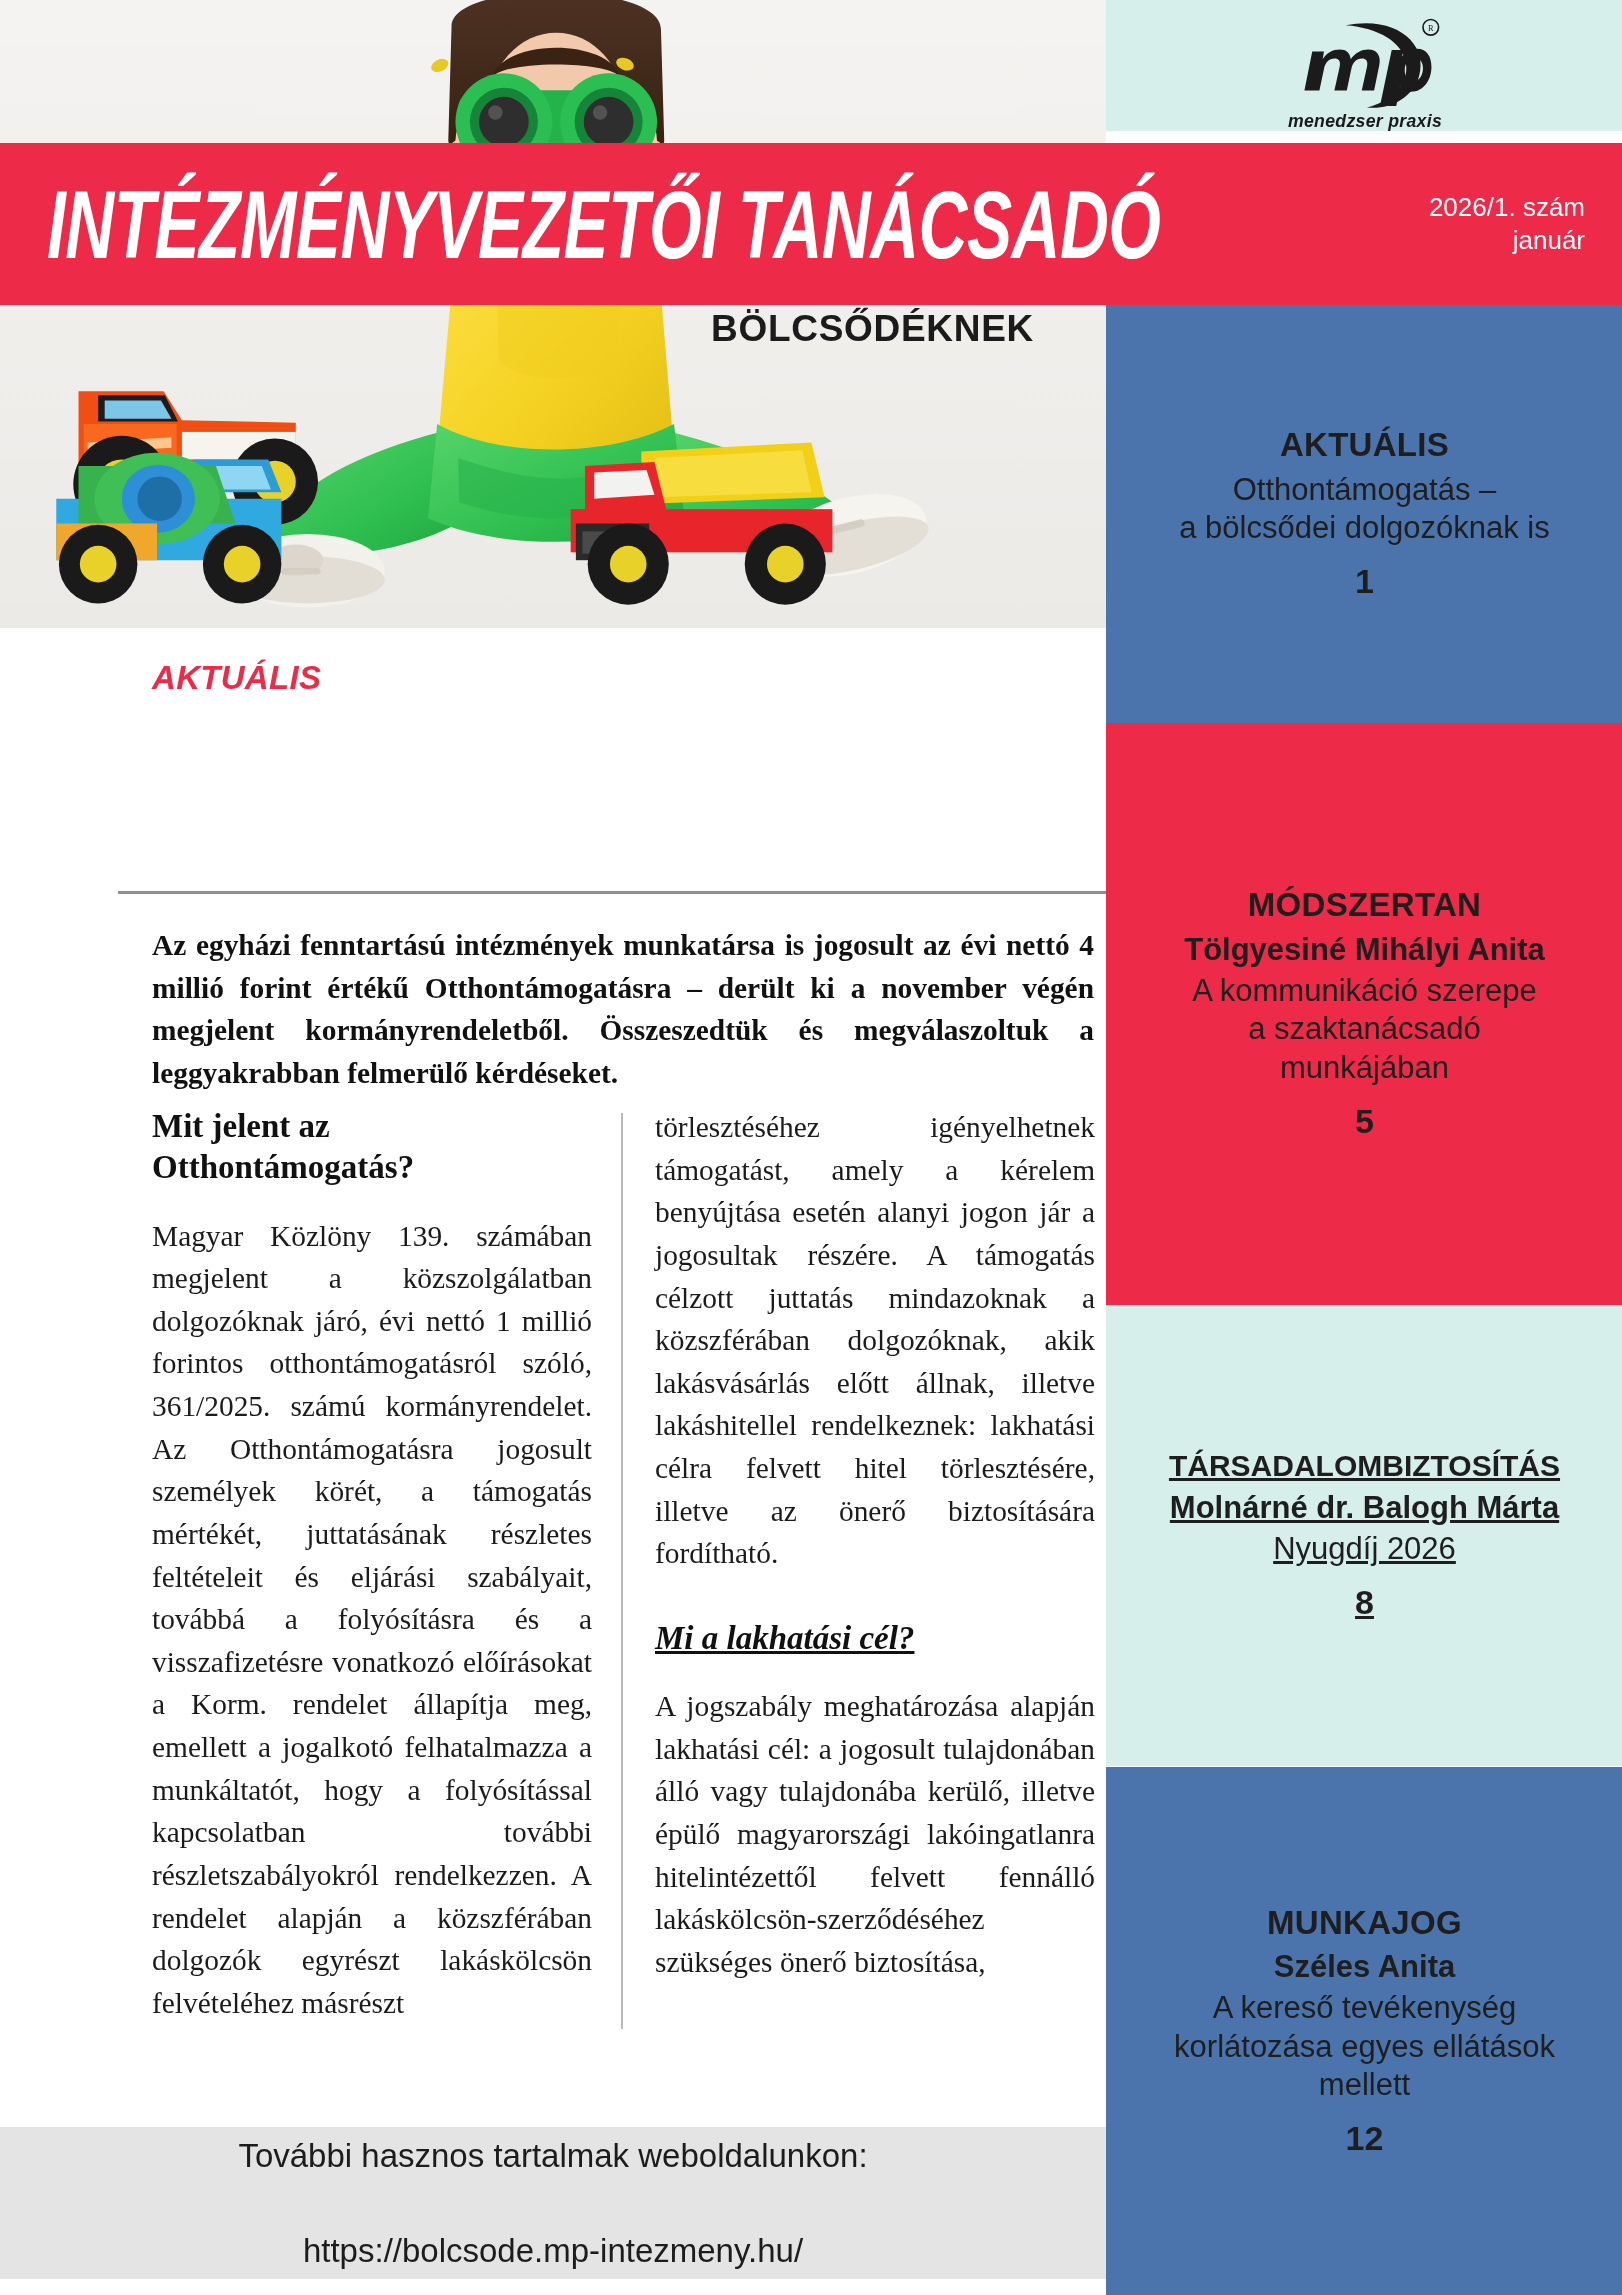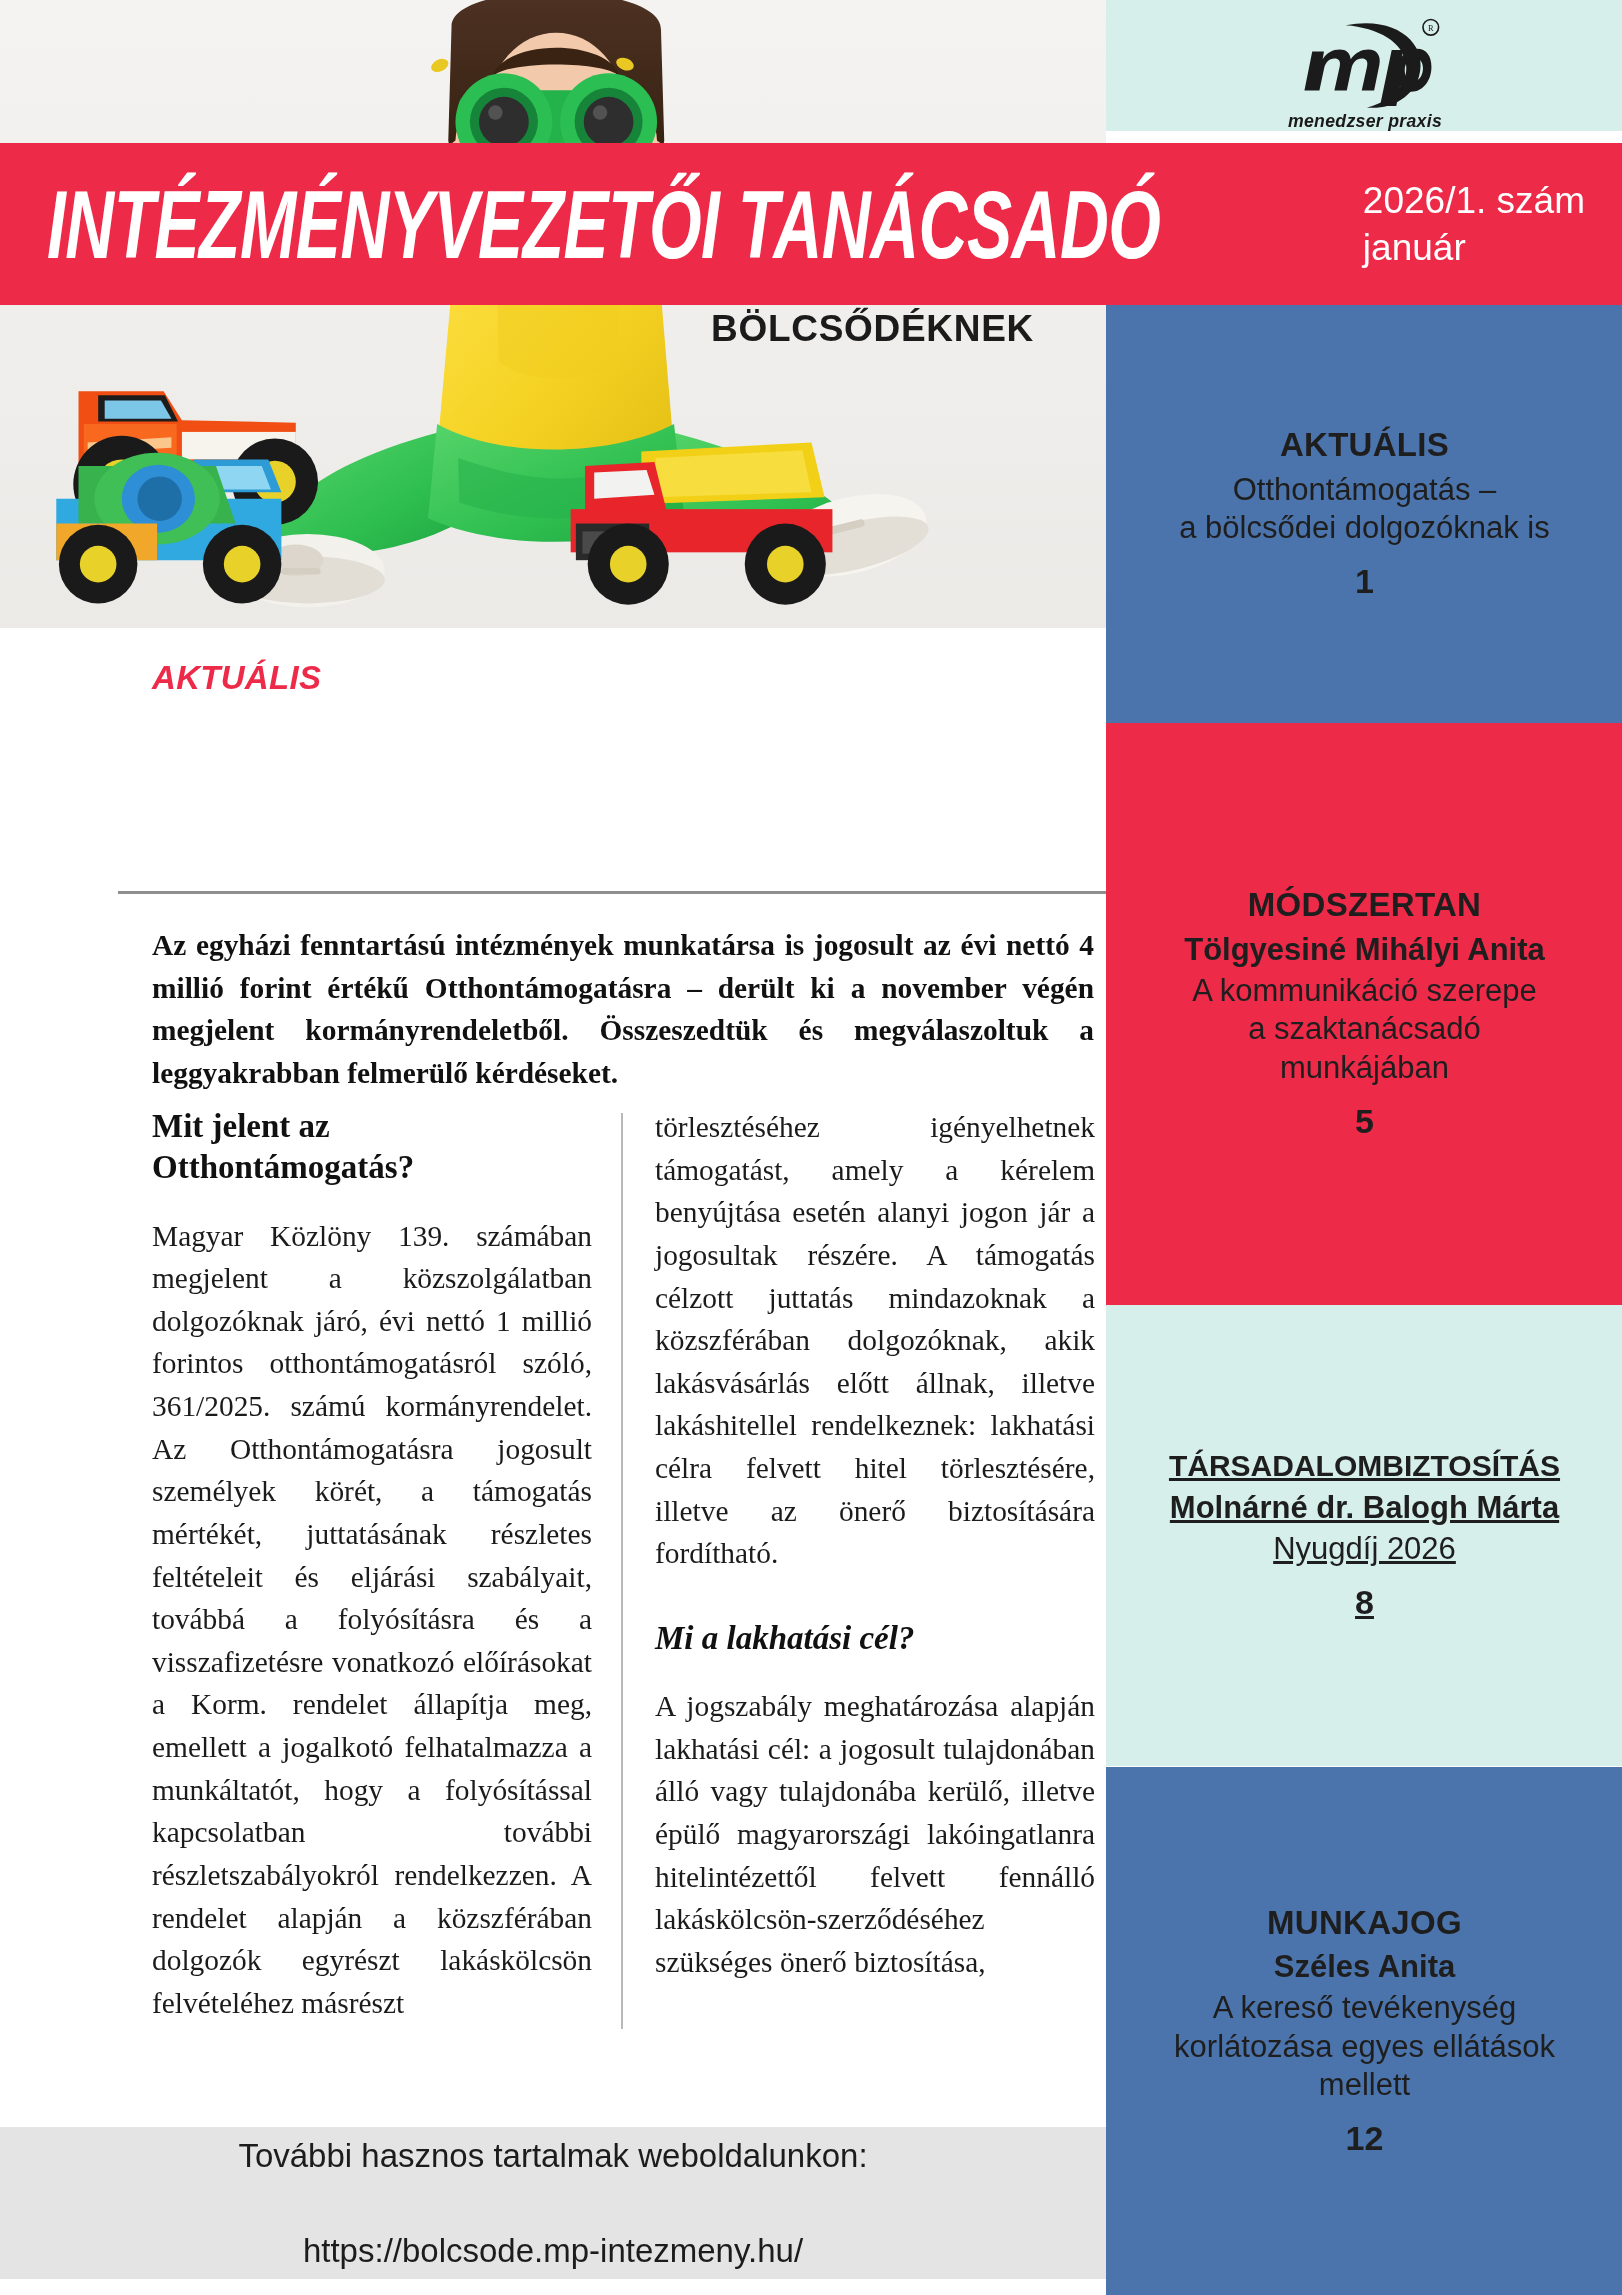--- a/index.html
+++ b/index.html
@@ -72,22 +72,22 @@
     letter-spacing: -0.7px;
     white-space: nowrap;
     transform-origin: left center;
   }
   .masthead-issue {
     position: absolute;
     right: 38px;
     top: 50%;
     transform: translateY(-50%);
     color: #ffffff;
-    text-align: left;
-    font-size: 37px;
+    text-align: right;
+    font-size: 26px;
     line-height: 1.28;
     font-weight: 400;
   }
 
   
   .sub-audience {
     position: absolute;
     left: 0;
     top: 308px;
     width: 1106px;
@@ -234,21 +234,21 @@
     background: #b9b9b9;
   }
   .sub-h {
     font-family: "Liberation Serif", serif;
     font-weight: 700;
     font-size: 33px;
     line-height: 1.25;
     color: #111;
     margin: 0 0 26px 0;
   }
-  .sub-h.italic { font-style: italic; }
+  .sub-h.italic { font-style: italic; text-decoration: underline; }
   .body-p {
     font-family: "Liberation Serif", serif;
     font-weight: 400;
     font-size: 29.4px;
     line-height: 1.45;
     text-align: justify;
     color: #1b1b1b;
     margin: 0;
     hyphens: auto;
   }

